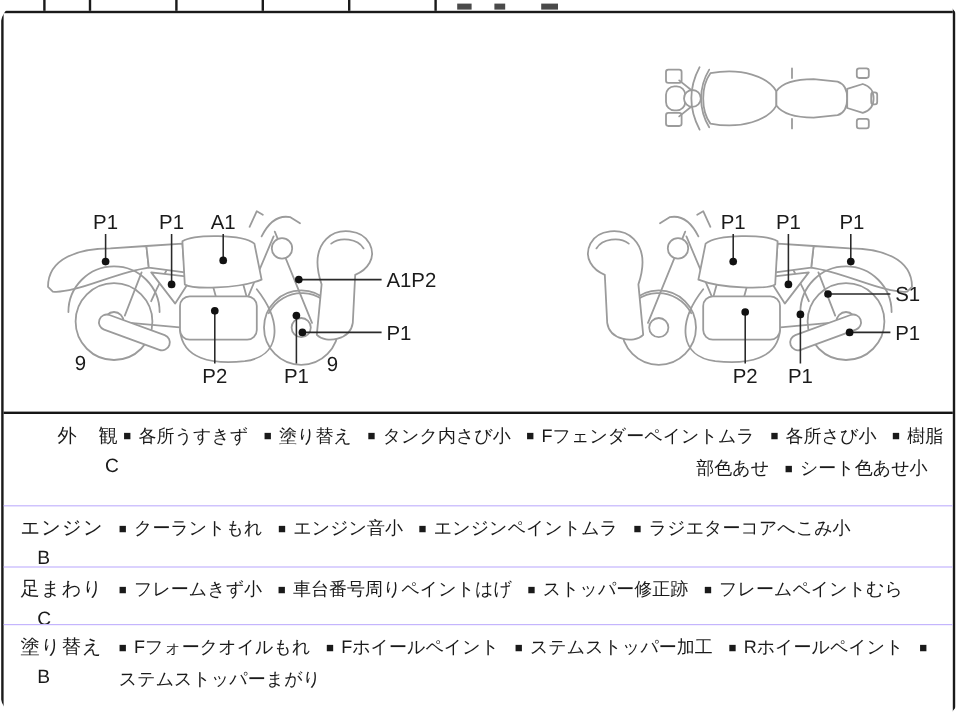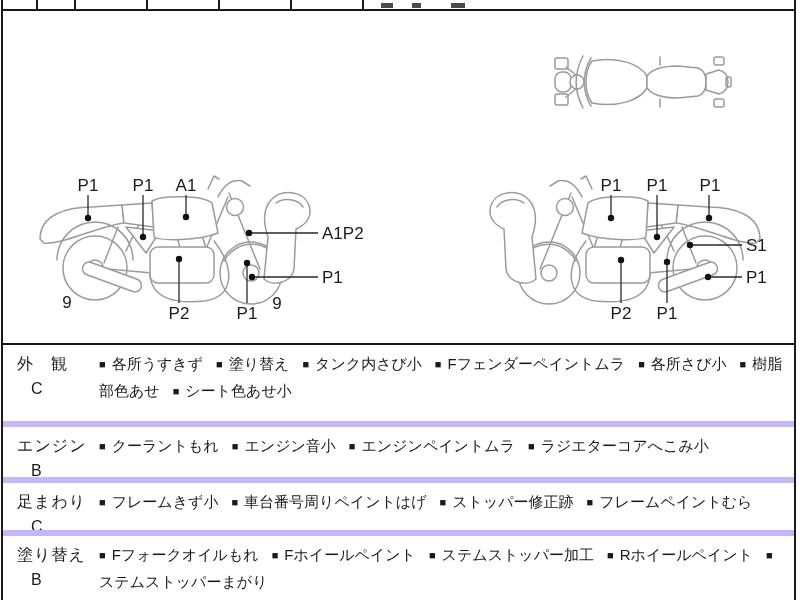--- a/index.html
+++ b/index.html
@@ -1,36 +1,36 @@
 <!DOCTYPE html>
 <html><head>
 <meta charset="utf-8">
 <style>
   html,body{margin:0;padding:0;background:#fff;}
   .sheet{
     position:relative;width:800px;height:600px;background:#fff;overflow:hidden;
-    font-family:"Liberation Sans","DejaVu Sans",sans-serif;color:#1a1a1a;
+    font-family:"Liberation Sans","DejaVu Sans",sans-serif;color:#1a1a1a;border-radius:23px;
   }
   .frame-left{position:absolute;left:1px;top:0;width:2px;height:600px;background:#1a1a1a;}
   .frame-right{position:absolute;left:794px;top:0;width:2px;height:600px;background:#1a1a1a;}
   
   .header-strip{position:absolute;left:3px;top:0;width:791px;height:9px;border-bottom:2px solid #1a1a1a;}
   .header-divider{position:absolute;top:0;width:2px;height:9px;background:#1a1a1a;}
   .header-remnant{position:absolute;bottom:1px;height:5px;background:#4a4a4a;}
   
   .diagram-svg{position:absolute;left:0;top:11px;width:800px;height:333px;}
   .sketch{stroke:#9b9b9b;stroke-width:1.5;fill:none;stroke-linecap:round;stroke-linejoin:round;}
   .sketch .solidw{fill:#ffffff;}
   .leader{stroke:#2a2a2a;stroke-width:1.3;fill:none;}
   .dot{fill:#111111;stroke:none;}
   .code-label{fill:#1a1a1a;font-size:17px;font-family:"Liberation Sans","DejaVu Sans",sans-serif;}
   
   .cond-table{position:absolute;left:3px;top:343px;width:791px;border-top:2px solid #151515;}
-  .cond-row{display:flex;border-top:6px solid #c4b5fd;overflow:hidden;}
-  .cond-row:first-child{border-top:none;}
+  .cond-row{display:flex;border-top:1px solid #c4b5fd;overflow:hidden;}
+  .cond-row:first-child{border-top:none;text-align:right;}
   .row-h1{height:76px;}
   .row-h2{height:50px;}
   .row-h3{height:47px;}
   .row-h4{height:100px;}
   .label-col{width:96px;flex:0 0 96px;padding-top:6px;line-height:25px;font-size:16px;}
   .section-name{padding-left:14px;letter-spacing:1px;white-space:nowrap;}
   .grade{padding-left:28px;font-size:16px;}
   .content-col{flex:1;padding:6px 8px 0 0;line-height:25px;font-size:15px;}
   .item{margin-right:13px;}
   .bullet{font-size:11px;margin-right:6px;position:relative;top:-1px;}

